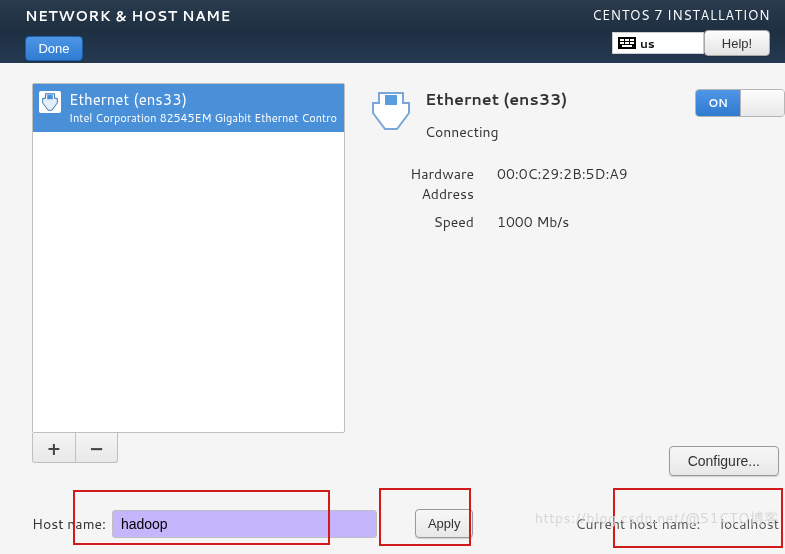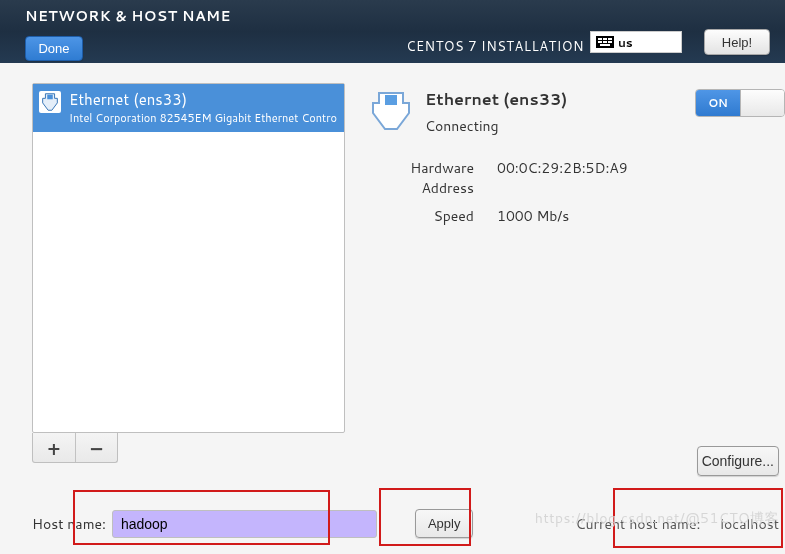--- a/index.html
+++ b/index.html
@@ -43,23 +43,23 @@
       font-weight: 500;
       width: 58px;
       height: 25px;
     }
     .btn-help {
       background: linear-gradient(#fdfdfd, #e3e3e3);
       width: 66px;
       height: 26px;
       border: 1px solid #a8a8a8;
     }
-    .header-right { display: flex; flex-direction: row; align-items: flex-end; gap: 6px; margin-left: 34px; }
+    .header-right { display: flex; flex-direction: column; align-items: flex-end; gap: 6px; margin-left: 34px; }
     .install-title { font-size: 13px; letter-spacing: 0.5px; }
-    .header-right-row { display: flex; gap: 22px; align-items: center; }
+    .header-right-row { display: flex; align-items: center; }
     .keyboard-indicator {
       background: #fff;
       border: 1px solid #ccc;
       height: 22px;
       width: 92px;
       display: flex;
       align-items: center;
       padding-left: 5px;
       gap: 4px;
     }
@@ -125,21 +125,21 @@
       display:flex; align-items:center; justify-content:center;
       font-size: 18px; font-weight:bold; color:#444;
       cursor:pointer;
     }
     .tb-btn + .tb-btn { border-left: 1px solid #c2c2c2; }
     .detail-panel { flex:1; padding-left: 22px; padding-top:6px;}
     .detail-head { display:flex; justify-content:space-between; align-items:flex-start;}
     .detail-head-left { display:flex; gap:10px; }
     .net-icon { width:48px; height:44px; }
     .net-title { font-size:16px; font-weight:bold; margin-top:-2px;}
-    .net-status { font-size:14px; color:#333; margin-top:6px;}
+    .net-status { font-size:14px; color:#333; margin-top:12px;}
     .toggle {
       width: 90px; height: 28px;
       background: #fff;
       border: 1px solid #b5b5b5;
       border-radius: 4px;
       display:flex;
       overflow:hidden;
       margin-left:45px;
     }
     .toggle-on {
@@ -151,21 +151,21 @@
     .toggle-knob {
       flex:1;
       background: linear-gradient(#fdfdfd,#e8e8e8);
       border-left:1px solid #b5b5b5;
     }
     .info-grid { margin-top:22px; }
     .info-row { display:flex; margin-bottom:8px; font-size:14px; }
     .info-label { width:130px; text-align:right; color:#333; padding-right:23px; }
     .info-value { color:#333; }
     .configure-row { position:absolute; right:6px; top:446px; }
-    .btn-configure { padding: 6px 4px; font-size:14px;}
+    .btn-configure { padding: 6px 18px; font-size:14px;}
     .host-row {
       position:absolute; left:32px; bottom:16px; right:0px;
       display:flex; align-items:center; font-size:14px;
     }
     .host-label { margin-right:6px;}
     .host-input {
       width: 265px; height:28px;
       border:1px solid #bfbfbf; border-radius:3px;
       padding:0 8px; font-size:14px;
       background:#c4b5fd;

